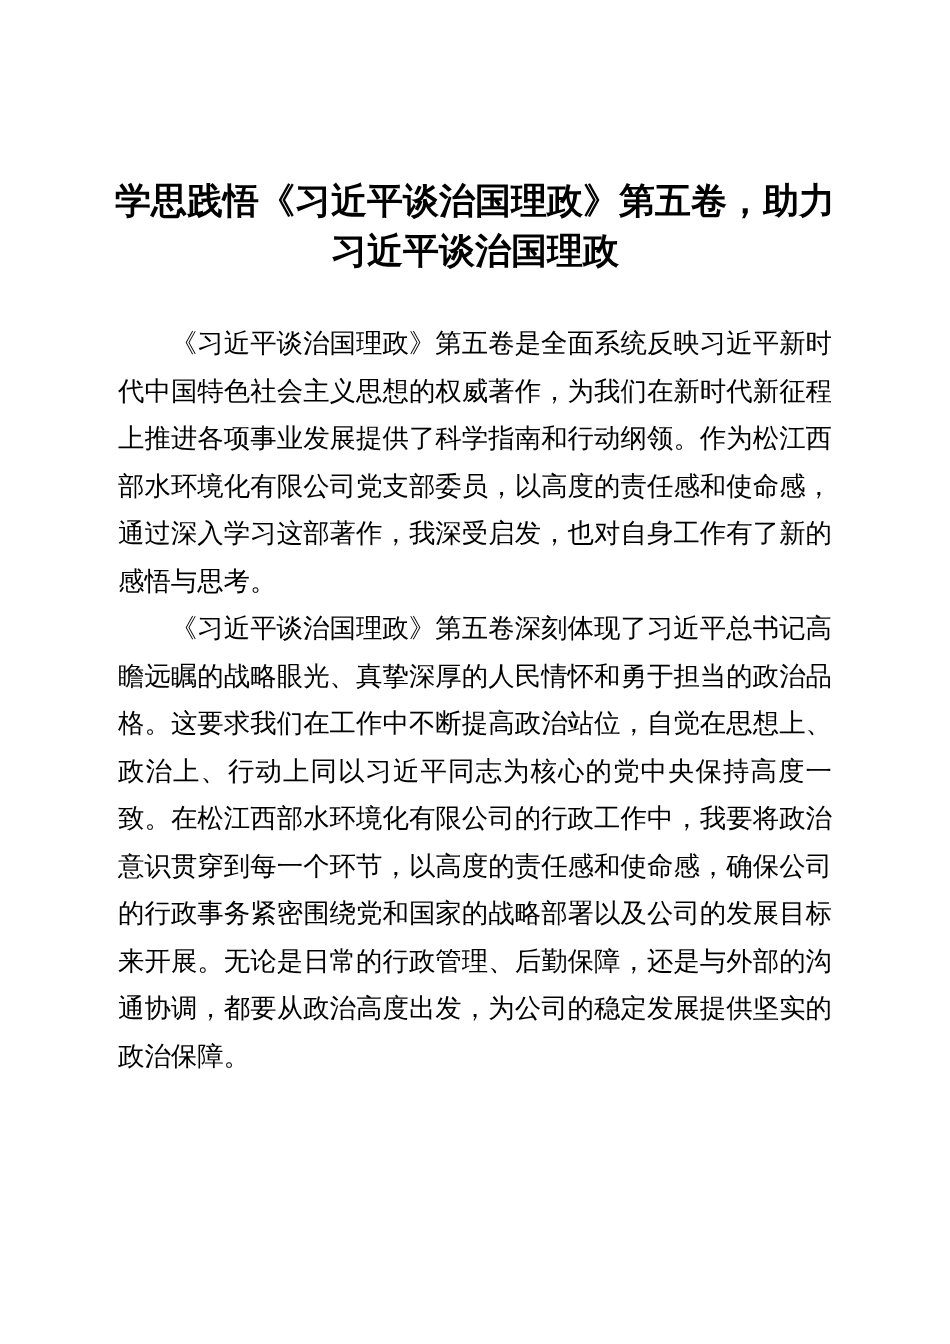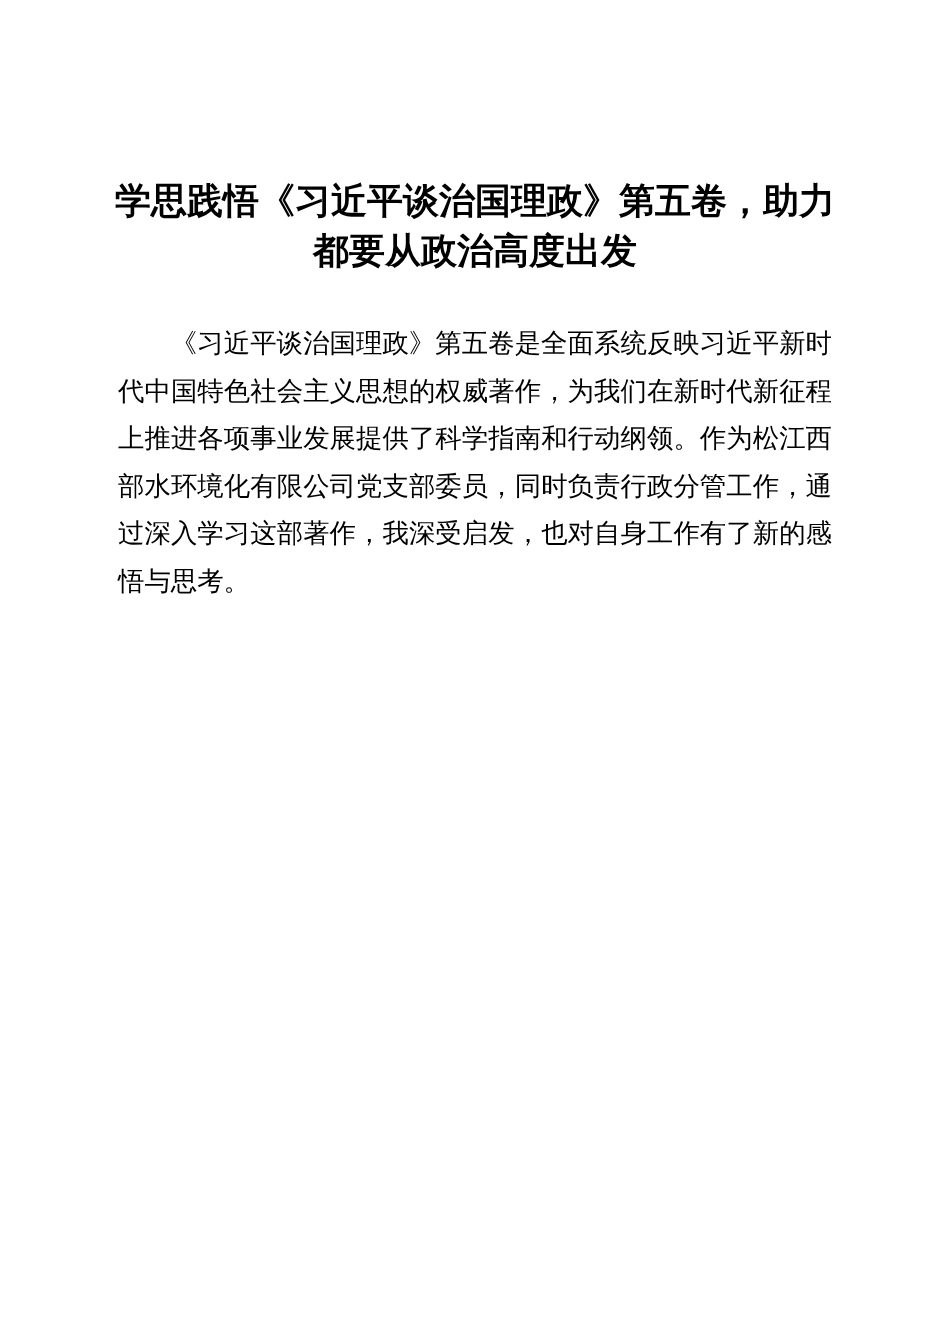--- a/index.html
+++ b/index.html
@@ -61,24 +61,25 @@
     white-space: nowrap;
   }
 </style>
 </head>
 <body>
 
 <div class="page">
 
   <h1 class="doc-title">
     <span class="title-line">学思践悟《习近平谈治国理政》第五卷，助力</span>
-    <span class="title-line">都要从政治高度出发</span>
+    <span class="title-line">习近平谈治国理政</span>
   </h1>
 
   <div class="doc-body">
-    <p class="para">《习近平谈治国理政》第五卷是全面系统反映习近平新时代中国特色社会主义思想的权威著作，为我们在新时代新征程上推进各项事业发展提供了科学指南和行动纲领。作为松江西部水环境化有限公司党支部委员，同时负责行政分管工作，通过深入学习这部著作，我深受启发，也对自身工作有了新的感悟与思考。</p>
+    <p class="para">《习近平谈治国理政》第五卷是全面系统反映习近平新时代中国特色社会主义思想的权威著作，为我们在新时代新征程上推进各项事业发展提供了科学指南和行动纲领。作为松江西部水环境化有限公司党支部委员，以高度的责任感和使命感，通过深入学习这部著作，我深受启发，也对自身工作有了新的感悟与思考。</p>
+    <p class="para">《习近平谈治国理政》第五卷深刻体现了习近平总书记高瞻远瞩的战略眼光、真挚深厚的人民情怀和勇于担当的政治品格。这要求我们在工作中不断提高政治站位，自觉在思想上、政治上、行动上同以习近平同志为核心的党中央保持高度一致。在松江西部水环境化有限公司的行政工作中，我要将政治意识贯穿到每一个环节，以高度的责任感和使命感，确保公司的行政事务紧密围绕党和国家的战略部署以及公司的发展目标来开展。无论是日常的行政管理、后勤保障，还是与外部的沟通协调，都要从政治高度出发，为公司的稳定发展提供坚实的政治保障。</p>
   </div>
 
   <div class="page-footer">
     <span>— 1 —</span>
   </div>
 
 </div>
 
 </body></html>

